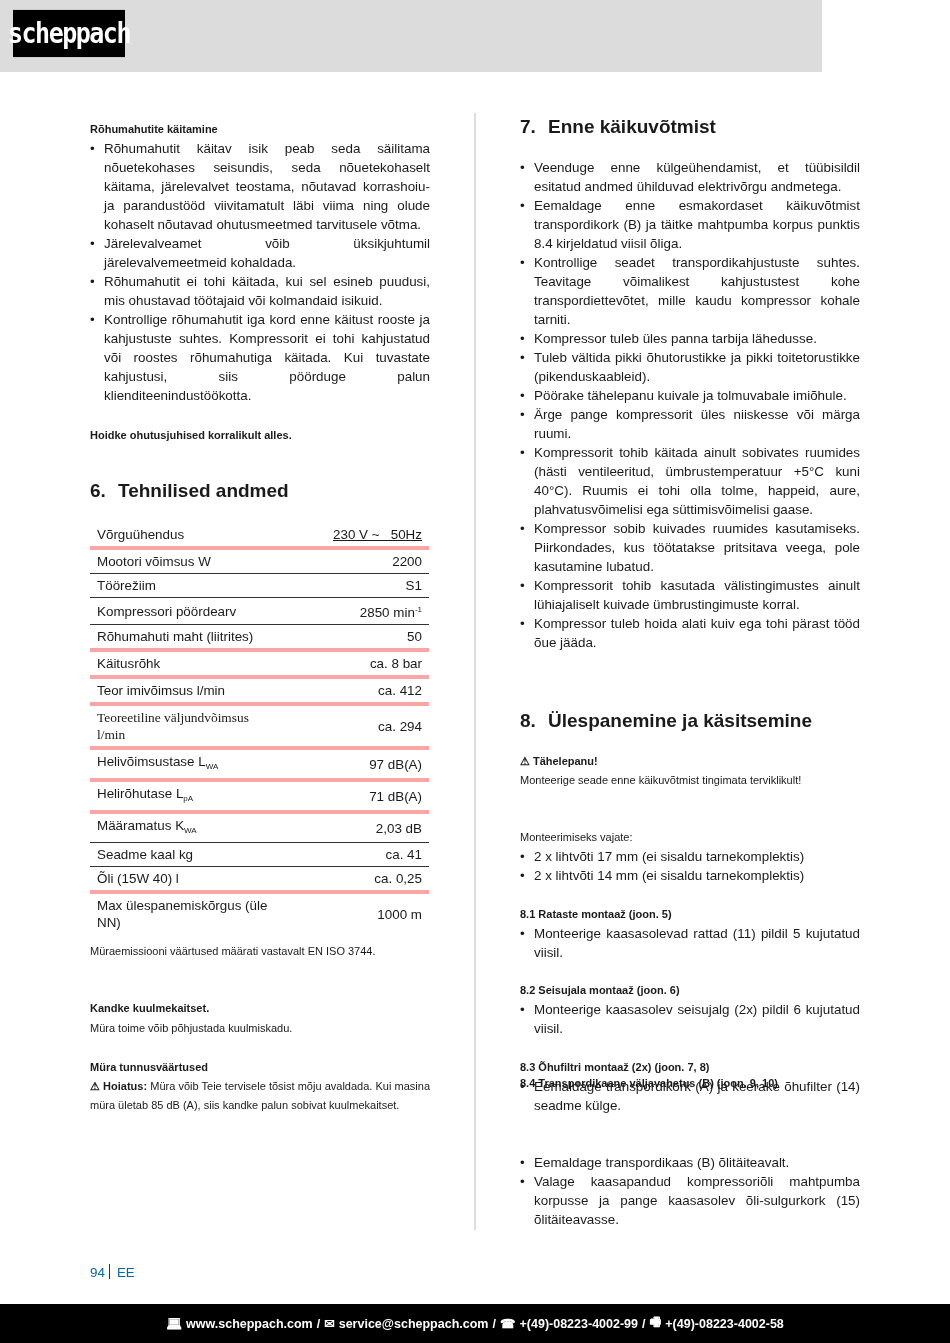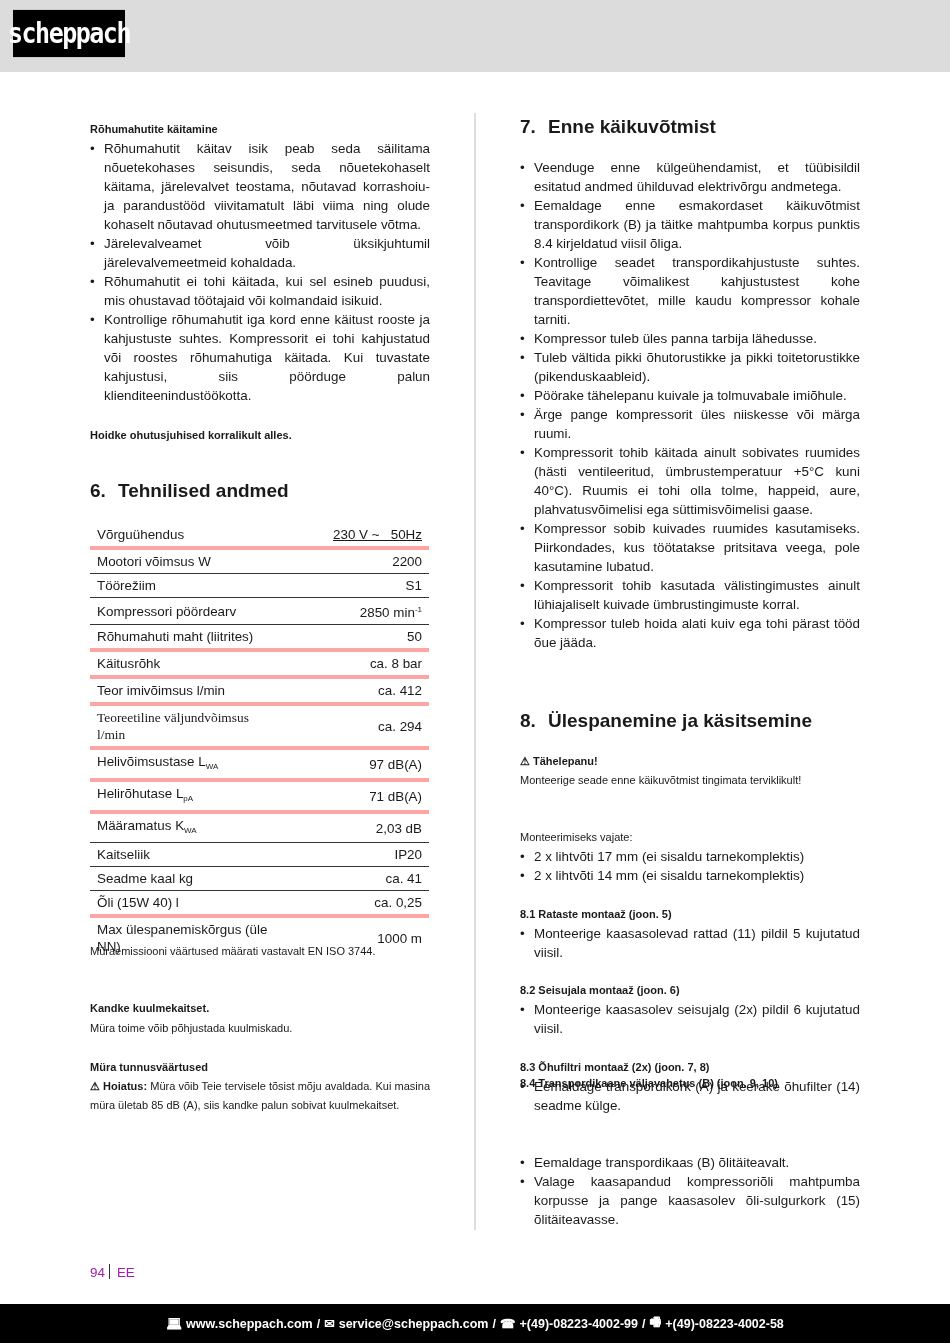--- a/index.html
+++ b/index.html
@@ -2,21 +2,21 @@
 <html><head>
 <meta charset="utf-8">
 <style>
   html, body { margin: 0; padding: 0; }
   body {
     width: 950px; height: 1343px; position: relative; overflow: hidden;
     background: #ffffff; color: #1a1a1a;
     font-family: "Liberation Sans", sans-serif;
   }
   .header-band {
-    position: absolute; left: 0; top: 0; width: 950px; height: 72px;
+    position: absolute; left: 0; top: 0; width: 822px; height: 72px;
     background: #dcdcdc;
   }
   .logo {
     position: absolute; left: 13px; top: 13px; width: 112px; height: 41px;
     background: #000; color: #fff; display: flex; align-items: center; justify-content: center;
     font-family: "DejaVu Sans Mono", monospace; font-size: 25px; font-weight: bold;
     letter-spacing: -1.5px; transform: scaleY(1.15);
   }
   .col-divider {
     position: absolute; left: 474px; top: 113px; width: 2px; height: 1117px; background: #dddddd;
@@ -44,21 +44,21 @@
   }
   table.spec td { padding: 3px 7px; line-height: 17px; vertical-align: middle; }
   table.spec td.val { text-align: right; white-space: nowrap; }
   table.spec tr { border-bottom: 4px solid #fca5a5; }
   table.spec tr.dark { border-bottom: 1.5px solid #333; }
   table.spec tr.last { border-bottom: none; }
   sub { font-size: 8px; vertical-align: -3px; }
   sup { font-size: 8px; vertical-align: 5px; }
   .abs { position: absolute; }
   .footer-page {
-    position: absolute; left: 90px; top: 1264px; font-size: 13.4px; color: #a21caf;
+    position: absolute; left: 90px; top: 1264px; font-size: 13.4px; color: #0369a1;
   }
   .footer-page .sep { display: inline-block; width: 1px; height: 15px; background: #333; margin: 0 7px 0 4px; vertical-align: -2px; }
   .footer-band {
     position: absolute; left: 0; top: 1304px; width: 950px; height: 39px; background: #000;
     color: #fff; font-size: 12.5px; font-weight: bold; display: flex; align-items: center; justify-content: center;
   }
   .footer-band span { margin: 0 2px; }
   .warn { font-weight: bold; }
 </style>
 </head>
@@ -122,24 +122,20 @@
           <td><span>Helivõimsustase L</span><sub>WA</sub></td>
           <td class="val"><span style="white-space: pre;">97 dB(A)</span></td>
         </tr>
         <tr>
           <td><span>Helirõhutase L</span><sub>pA</sub></td>
           <td class="val"><span style="white-space: pre;">71 dB(A)</span></td>
         </tr>
         <tr class="dark">
           <td><span>Määramatus K</span><sub>WA</sub></td>
           <td class="val"><span style="white-space: pre;">2,03 dB</span></td>
-        </tr>
-        <tr class="dark">
-          <td><span>Kaitseliik</span></td>
-          <td class="val"><span style="white-space: pre;">IP20</span></td>
         </tr>
         <tr class="dark">
           <td><span>Seadme kaal kg</span></td>
           <td class="val"><span style="white-space: pre;">ca. 41</span></td>
         </tr>
         <tr>
           <td><span>Õli (15W 40) l</span></td>
           <td class="val"><span style="white-space: pre;">ca. 0,25</span></td>
         </tr>
         <tr class="last">

